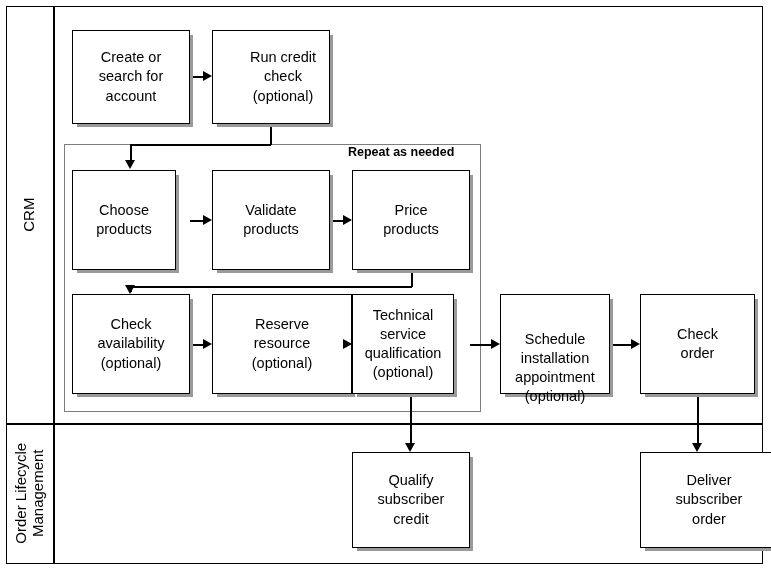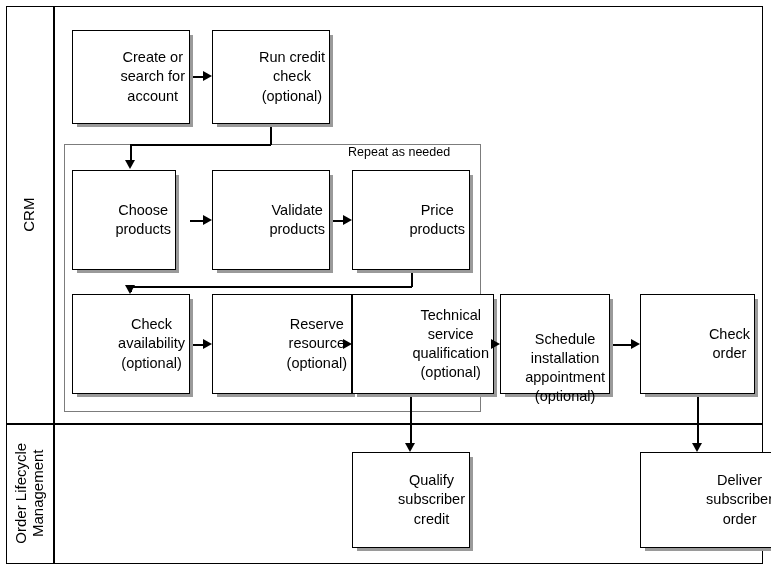--- a/index.html
+++ b/index.html
@@ -63,21 +63,21 @@
   }
 
   
   .node {
     position: absolute;
     box-sizing: border-box;
     border: 1.4px solid #000;
     background: #ffffff;
     display: flex;
     align-items: center;
-    justify-content: flex-end;
+    justify-content: center;
     text-align: center;
     font-size: 14.5px;
     line-height: 1.32;
     color: #000;
     box-shadow: 4px 4px 0 -1px #9a9a9a;
     z-index: 3;
   }
   .node span { display: block; padding: 0 4px; }
 
   
@@ -120,21 +120,21 @@
   <div class="lane-label" style="left:6px; top:6px; width:47px; height:417px;">
     <div class="rot">CRM</div>
   </div>
 
   <div class="lane-label" style="left:6px; top:424px; width:47px; height:139px;">
     <div class="rot" style="white-space:pre;">Order Lifecycle
 Management</div>
   </div>
 
   <div class="groupbox" style="left:64px; top:144px; width:417px; height:268px;"></div>
-  <div class="group-title" style="left:346px; top:145px;">Repeat as needed</div>
+  <div class="group-title" style="left:346px; top:145px;font-weight:bold;">Repeat as needed</div>
 
   <div class="node" style="left:72px; top:30px; width:118px; height:94px;">
     <span style="white-space:pre;">Create or
 search for
 account</span>
   </div>
 
   <div class="node" style="left:212px; top:30px; width:118px; height:94px;">
     <span style="white-space:pre;margin-left:24px;">Run credit
 check
@@ -161,21 +161,21 @@
 availability
 (optional)</span>
   </div>
 
   <div class="node" style="left:212px; top:294px; width:140px; height:100px;">
     <span style="white-space:pre;">Reserve
 resource
 (optional)</span>
   </div>
 
-  <div class="node" style="left:352px; top:294px; width:142px; height:100px;">
+  <div class="node" style="left:352px; top:294px; width:102px; height:100px;">
     <span style="white-space:pre;">Technical
 service
 qualification
 (optional)</span>
   </div>
 
   <div class="node" style="left:500px; top:294px; width:110px; height:100px;">
     <span style="white-space:pre;margin-top:48px;">Schedule
 installation
 appointment

